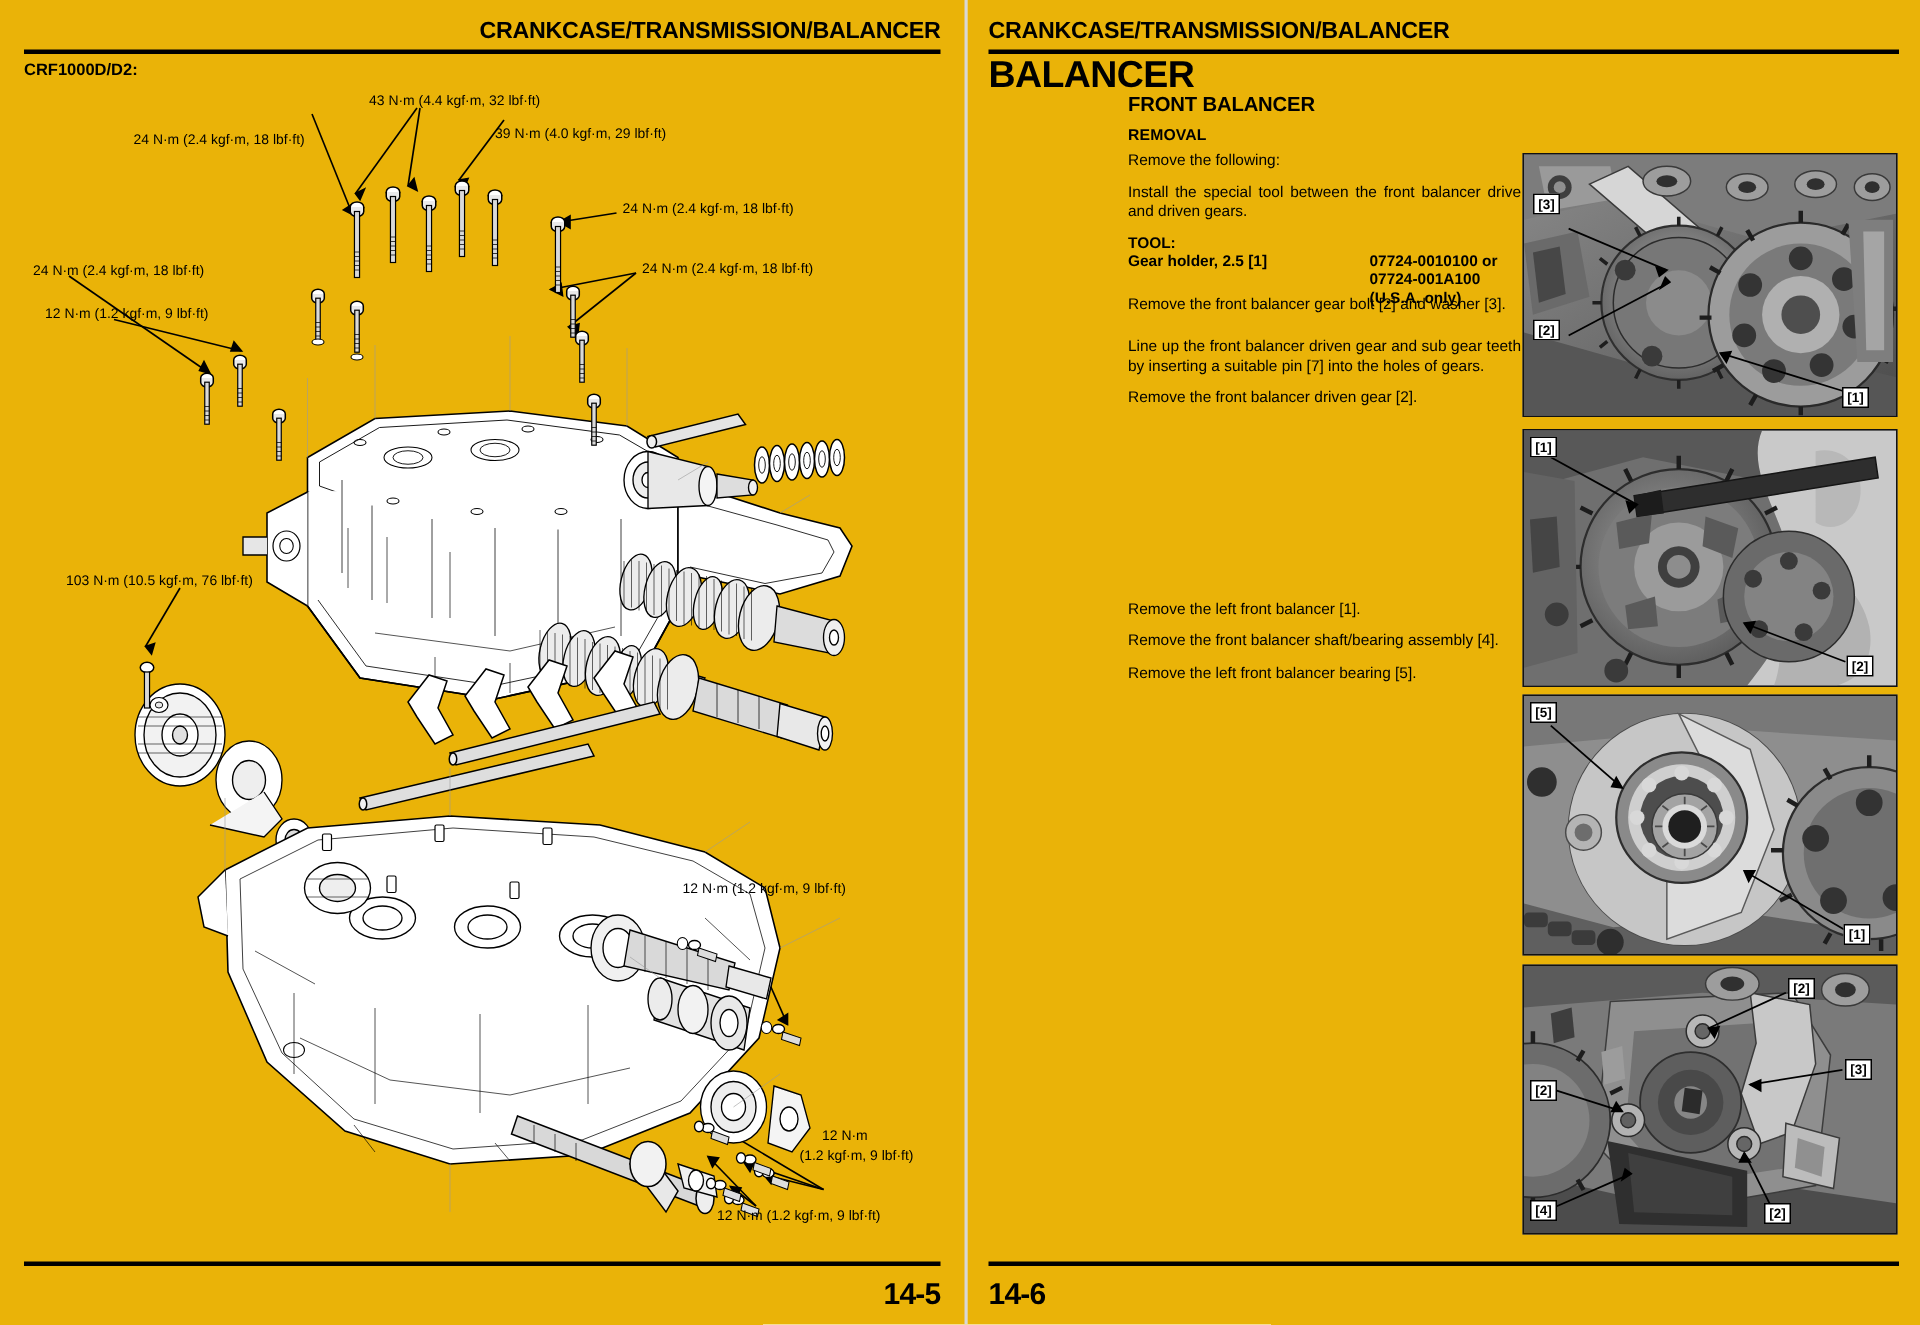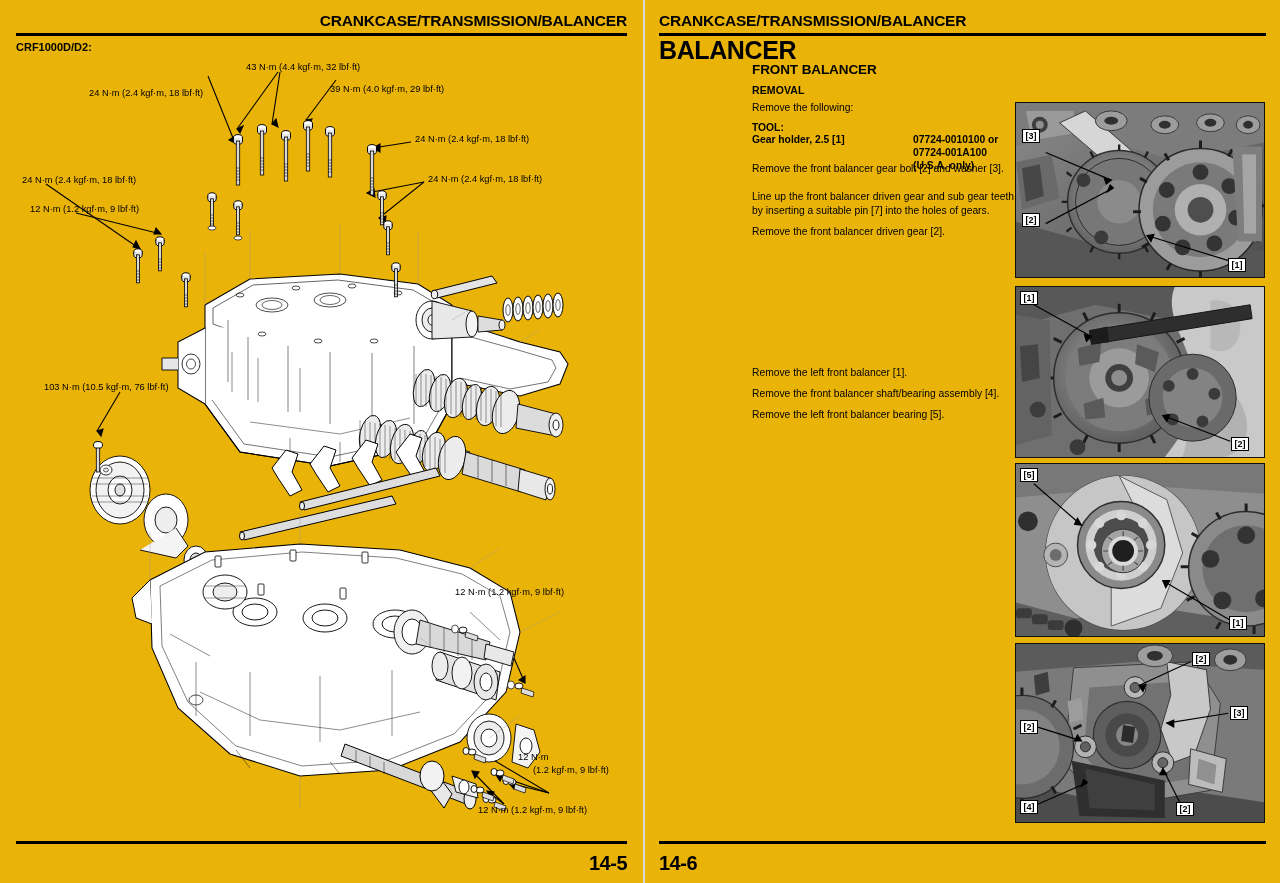--- a/index.html
+++ b/index.html
@@ -553,21 +553,21 @@
 
       <div class="torque-label" style="left:246px; top:10px;">43 N·m (4.4 kgf·m, 32 lbf·ft)</div>
       <div class="torque-label" style="left:330px; top:32px;">39 N·m (4.0 kgf·m, 29 lbf·ft)</div>
       <div class="torque-label" style="left:89px;  top:36px;">24 N·m (2.4 kgf·m, 18 lbf·ft)</div>
       <div class="torque-label" style="left:415px; top:82px;">24 N·m (2.4 kgf·m, 18 lbf·ft)</div>
       <div class="torque-label" style="left:428px; top:122px;">24 N·m (2.4 kgf·m, 18 lbf·ft)</div>
       <div class="torque-label" style="left:22px;  top:123px;">24 N·m (2.4 kgf·m, 18 lbf·ft)</div>
       <div class="torque-label" style="left:30px;  top:152px;">12 N·m (1.2 kgf·m, 9 lbf·ft)</div>
       <div class="torque-label" style="left:44px;  top:330px;">103 N·m (10.5 kgf·m, 76 lbf·ft)</div>
       <div class="torque-label" style="left:455px; top:535px;">12 N·m (1.2 kgf·m, 9 lbf·ft)</div>
-      <div class="torque-label" style="left:518px; top:700px;">12 N·m</div>
+      <div class="torque-label" style="left:548px; top:700px;">12 N·m</div>
       <div class="torque-label" style="left:533px; top:713px;">(1.2 kgf·m, 9 lbf·ft)</div>
       <div class="torque-label" style="left:478px; top:753px;">12 N·m (1.2 kgf·m, 9 lbf·ft)</div>
     </div>
 
     <div class="ftr-rule"></div>
     <div class="ftr-num">14-5</div>
   </div>
 
   <div class="gutter"></div>
 
@@ -580,20 +580,21 @@
 
     <div class="big-title">BALANCER</div>
 
     <div class="col-text">
       <div class="h3">FRONT BALANCER</div>
       <div class="h4">REMOVAL</div>
 
       <div class="p">Remove the following:</div>
 
 
+      <div class="p just">Install the special tool between the front balancer drive and driven gears.</div>
 
       <div class="tool-block">
         <div class="tool-head">TOOL:</div>
         <div class="tool-row">
           <span class="tool-name">Gear holder, 2.5 [1]</span>
           <span class="tool-nums">
             <span style="display:block">07724-0010100 or</span>
             <span style="display:block">07724-001A100</span>
             <span style="display:block">(U.S.A. only)</span>
           </span>

